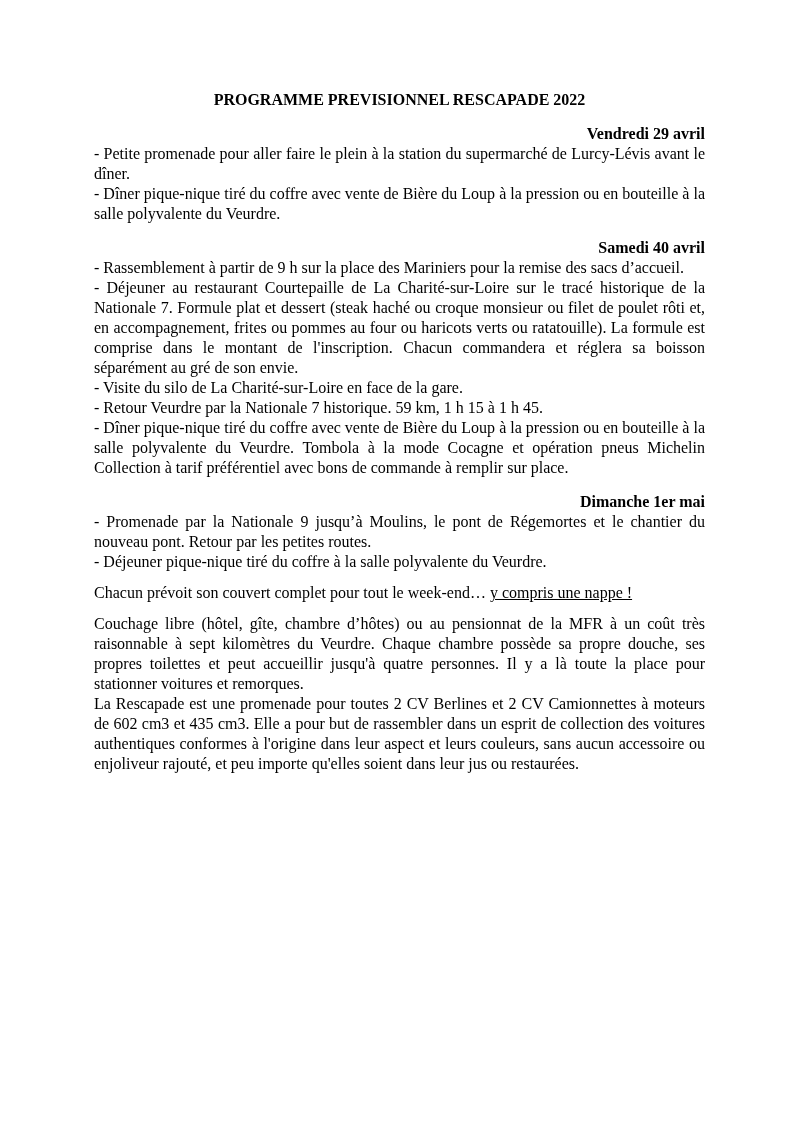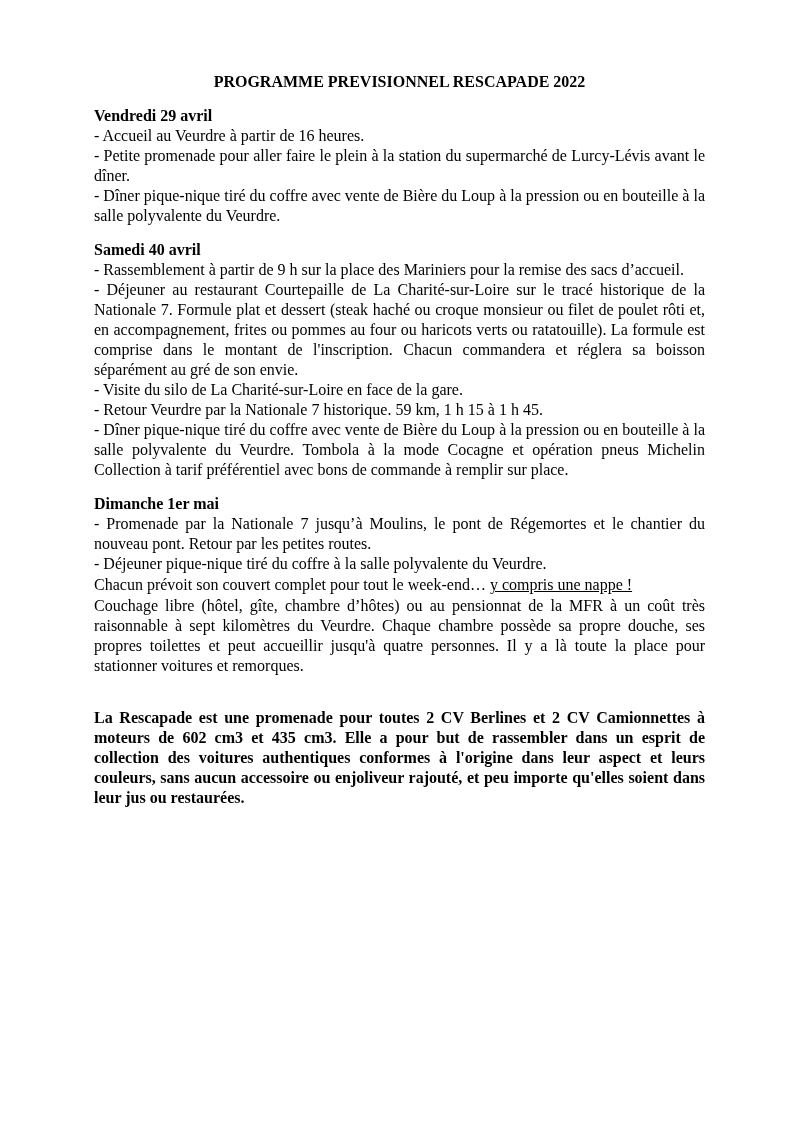--- a/index.html
+++ b/index.html
@@ -9,78 +9,77 @@
   }
   body {
     width: 800px;
     height: 1132px;
     overflow: hidden;
   }
   .page {
     box-sizing: border-box;
     width: 800px;
     height: 1132px;
-    padding: 72px 95px 40px 94px;
+    padding: 90px 95px 40px 94px;
     font-family: "Liberation Serif", "DejaVu Serif", serif;
     font-size: 16px;
     line-height: 20px;
     color: #000000;
   }
   .doc-title {
     font-size: 16px;
     font-weight: bold;
     text-align: center;
     margin: 0;
   }
   .heading {
     font-size: 16px;
     font-weight: bold;
     margin: 14px 0 0 0;
+    text-align: right;
   }
   p {
     margin: 0;
     text-align: justify;
   }
   .para-gap {
-    margin-top: 1px;
+    margin-top: 11px;
   }
   .footer-bold {
-    margin-top: 32px;
-    font-weight: bold;
+    font-weight: normal;
   }
   .u {
     text-decoration: underline;
   }
 </style>
 </head>
 <body>
 
 <div class="page">
 
   <h1 class="doc-title">PROGRAMME PREVISIONNEL RESCAPADE 2022</h1>
 
   <section>
     <h2 class="heading">Vendredi 29 avril</h2>
-    <p>- Accueil au Veurdre à partir de 16 heures.</p>
     <p>- Petite promenade pour aller faire le plein à la station du supermarché de Lurcy-Lévis avant le dîner.</p>
     <p>- Dîner pique-nique tiré du coffre avec vente de Bière du Loup à la pression ou en bouteille à la salle polyvalente du Veurdre.</p>
   </section>
 
   <section>
     <h2 class="heading">Samedi 40 avril</h2>
     <p>- Rassemblement à partir de 9 h sur la place des Mariniers pour la remise des sacs d’accueil.</p>
     <p>- Déjeuner au restaurant Courtepaille de La Charité-sur-Loire sur le tracé historique de la Nationale 7. Formule plat et dessert (steak haché ou croque monsieur ou filet de poulet rôti et, en accompagnement, frites ou pommes au four ou haricots verts ou ratatouille). La formule est comprise dans le montant de l'inscription. Chacun commandera et réglera sa boisson séparément au gré de son envie.</p>
     <p>- Visite du silo de La Charité-sur-Loire en face de la gare.</p>
     <p>- Retour Veurdre par la Nationale 7 historique. 59 km, 1 h 15 à 1 h 45.</p>
     <p>- Dîner pique-nique tiré du coffre avec vente de Bière du Loup à la pression ou en bouteille à la salle polyvalente du Veurdre. Tombola à la mode Cocagne et opération pneus Michelin Collection à tarif préférentiel avec bons de commande à remplir sur place.</p>
   </section>
 
   <section>
     <h2 class="heading">Dimanche 1er mai</h2>
-    <p>- Promenade par la Nationale 7 jusqu’à Moulins, le pont de Régemortes et le chantier du nouveau pont. Retour par les petites routes.</p>
+    <p>- Promenade par la Nationale 9 jusqu’à Moulins, le pont de Régemortes et le chantier du nouveau pont. Retour par les petites routes.</p>
     <p>- Déjeuner pique-nique tiré du coffre à la salle polyvalente du Veurdre.</p>
   </section>
 
   <p class="para-gap">
     <span>Chacun prévoit son couvert complet pour tout le week-end… </span><span class="u">y compris une nappe !</span>
   </p>
 
   <p class="para-gap">Couchage libre (hôtel, gîte, chambre d’hôtes) ou au pensionnat de la MFR à un coût très raisonnable à sept kilomètres du Veurdre. Chaque chambre possède sa propre douche, ses propres toilettes et peut accueillir jusqu'à quatre personnes. Il y a là toute la place pour stationner voitures et remorques.</p>
 
   <p class="footer-bold">La Rescapade est une promenade pour toutes 2 CV Berlines et 2 CV Camionnettes à moteurs de 602 cm3 et 435 cm3. Elle a pour but de rassembler dans un esprit de collection des voitures authentiques conformes à l'origine dans leur aspect et leurs couleurs, sans aucun accessoire ou enjoliveur rajouté, et peu importe qu'elles soient dans leur jus ou restaurées.</p>

